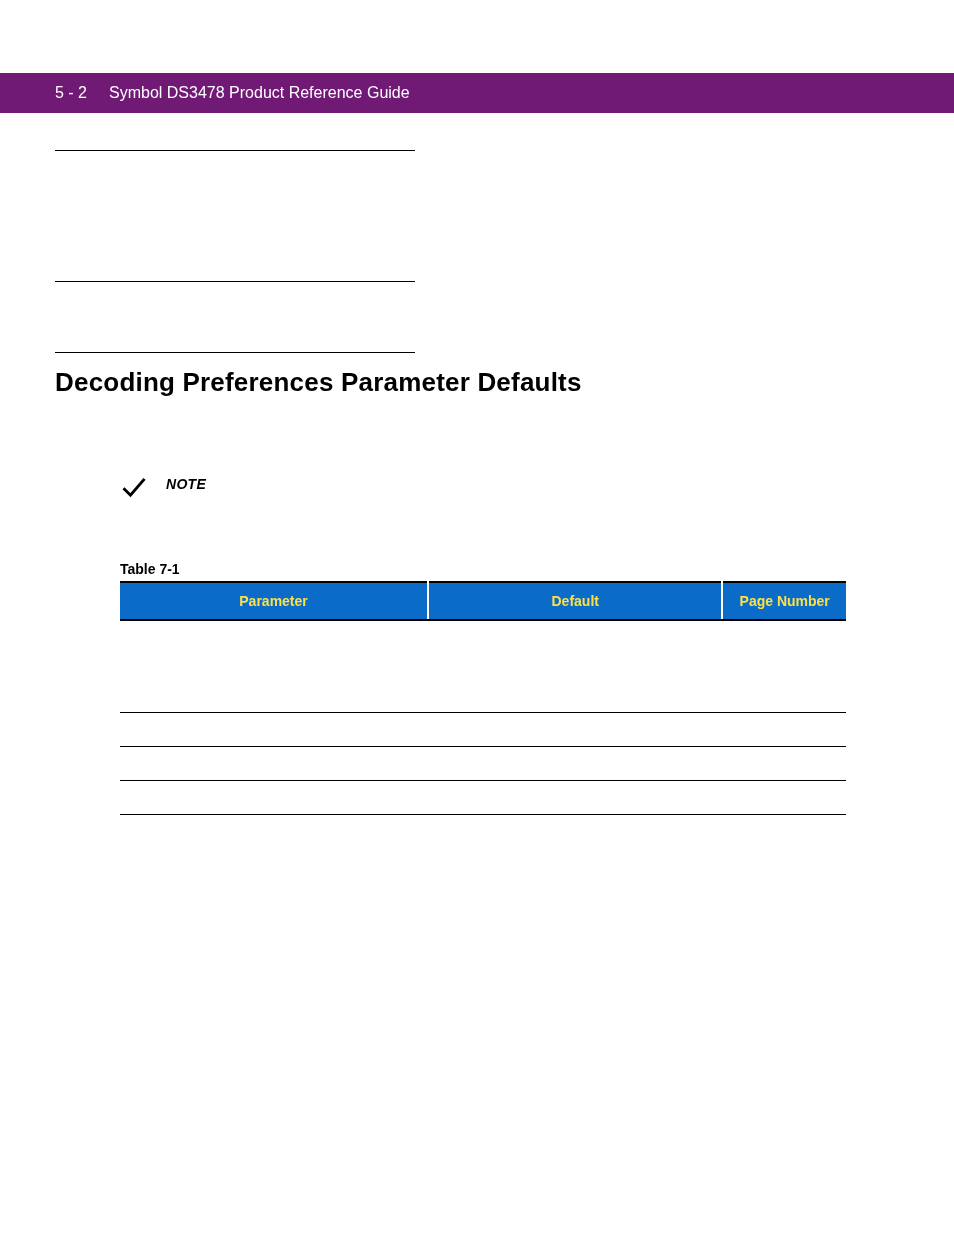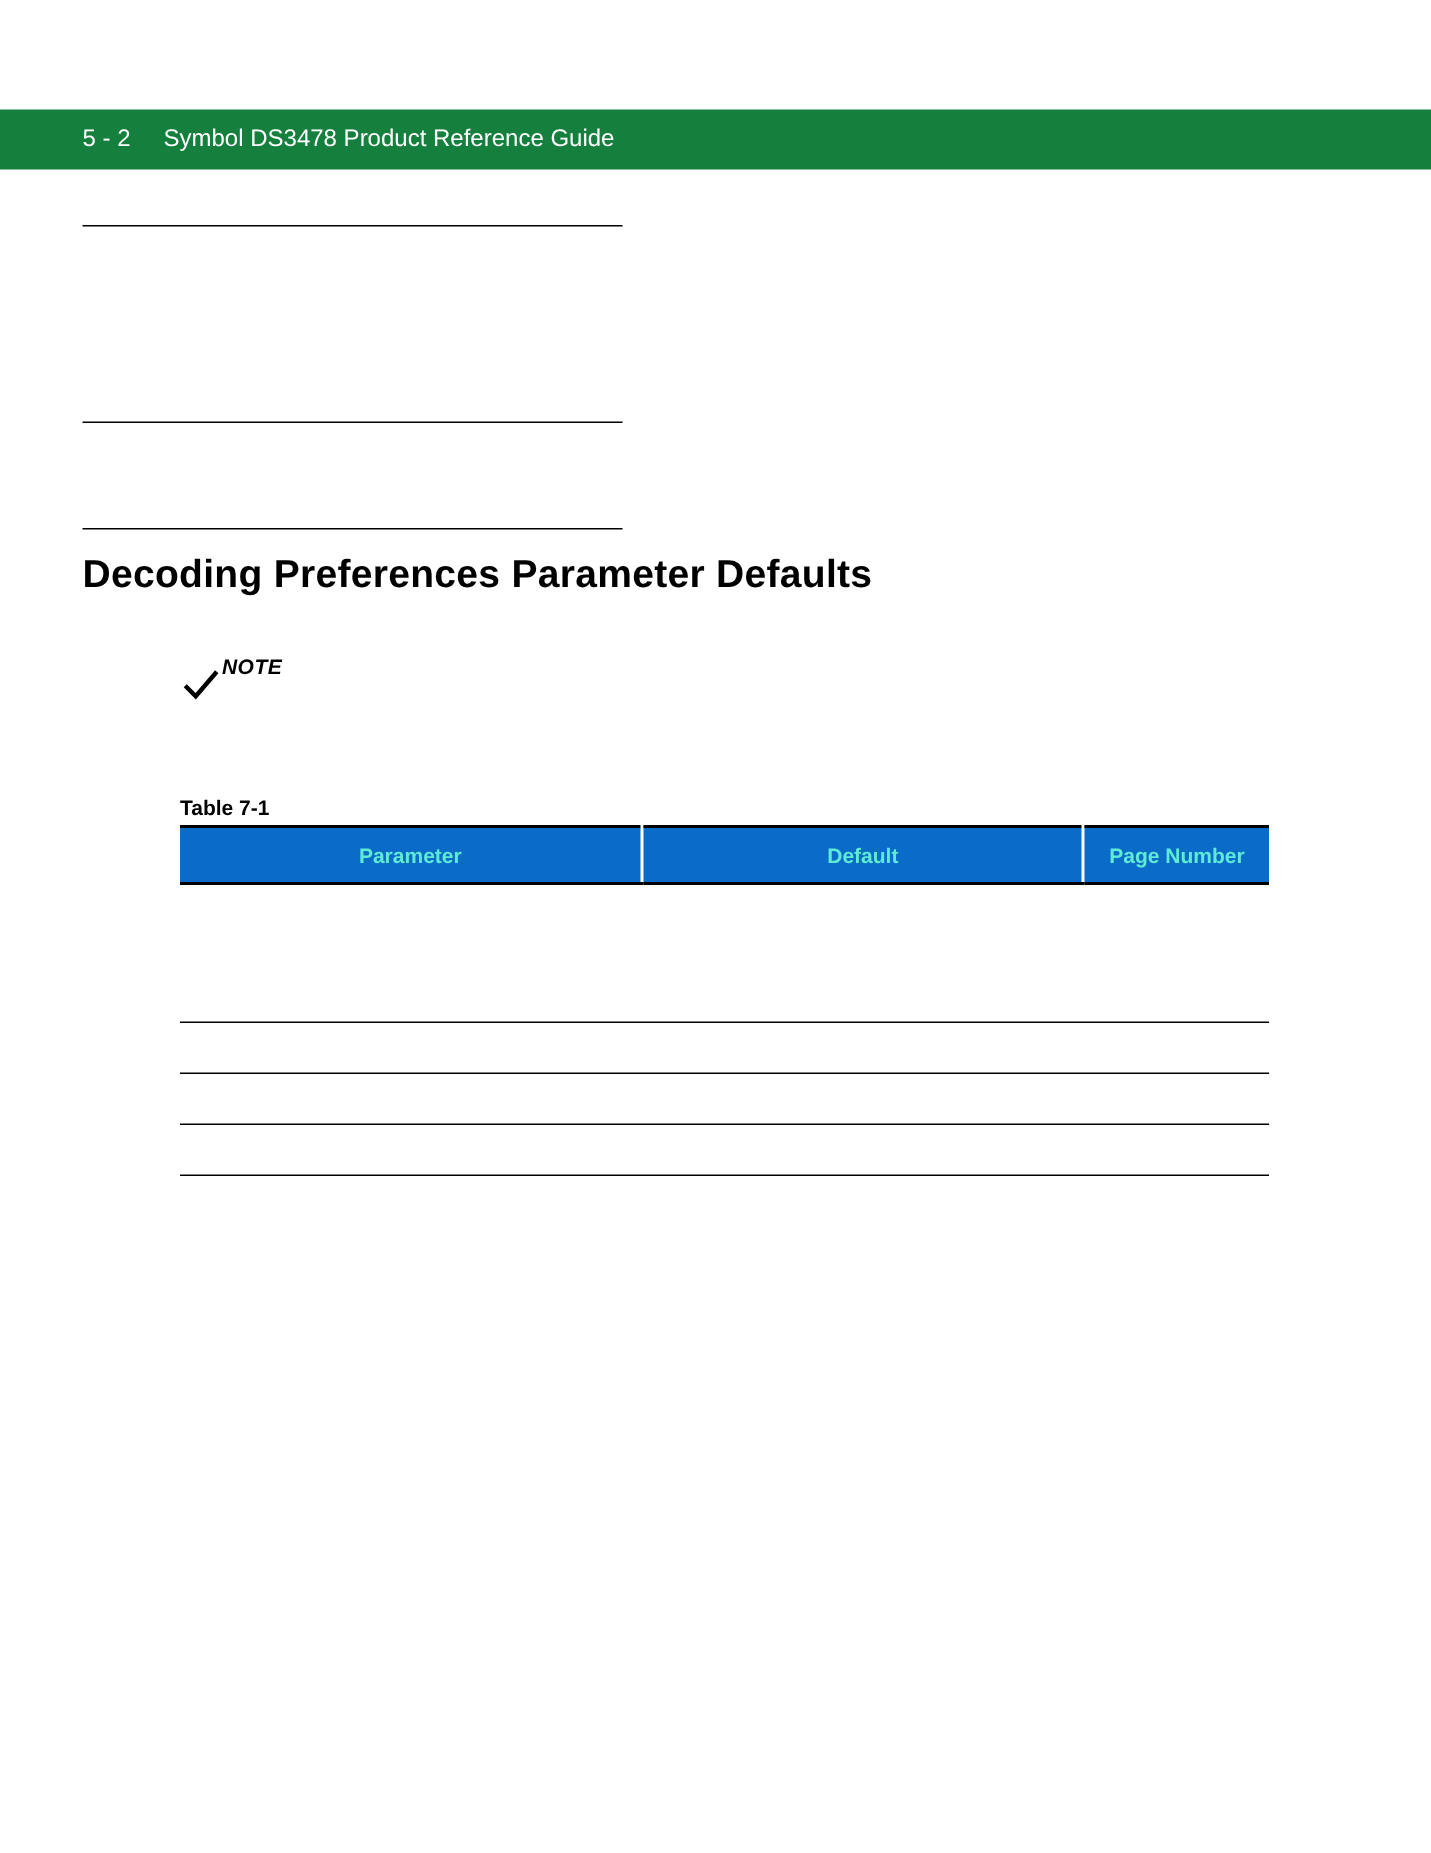--- a/index.html
+++ b/index.html
@@ -1,21 +1,21 @@
 <!DOCTYPE html>
 <html><head>
 <meta charset="utf-8">
 <style>
   * { margin: 0; padding: 0; box-sizing: border-box; }
   html, body { width: 954px; height: 1235px; background: #fff; font-family: Arial, Helvetica, sans-serif; }
   .page { width: 954px; height: 1235px; position: relative; }
   .header-bar {
     position: absolute;
     top: 73px; left: 0; width: 954px; height: 40px;
-    background: #15803d;
+    background: #701a75;
     display: flex; align-items: center;
     color: #fff;
     font-size: 16px;
     padding-left: 55px;
   }
   .header-bar .pagenum { margin-right: 22px; }
   .content {
     position: absolute;
     top: 150px;
     left: 55px;
@@ -34,23 +34,24 @@
     font-size: 26px;
     color: #000;
     margin-top: 14px;
     letter-spacing: 0.2px;
   }
   .gap-lg { height: 130px; }
   .gap-md { height: 70px; }
 
   .note-block {
     display: flex;
-    align-items: flex-start;
-    margin-top: 38px;
+    align-items: center;
+    margin-top: 69px;
     margin-left: 65px;
+    gap: 18px;
   }
   .note-block .tick { width: 28px; height: 28px; margin-top:6px; flex: 0 0 auto; }
   .note-block .tick svg { width: 28px; height: 28px; stroke: #000; stroke-width: 2.5; fill: none; }
   .note-label {
     font-family: "Arial Narrow", Arial, sans-serif;
     font-stretch: condensed;
     font-weight: 700;
     font-style: italic;
     font-size: 14px;
     letter-spacing: 0.3px;
@@ -60,21 +61,21 @@
   .table-caption {
     font-family: "Arial Narrow", Arial, sans-serif;
     font-stretch: condensed;
     font-weight: 700;
     font-size: 14px;
     margin-bottom: 4px;
   }
   table { border-collapse: collapse; width: 100%; }
   thead th {
     background: #0a6cc8;
-    color: #5eead4;
+    color: #fde047;
     font-family: "Arial Narrow", Arial, sans-serif;
     font-stretch: condensed;
     font-weight: 700;
     font-size: 14px;
     text-align: center;
     padding: 10px 6px;
     border-top: 2px solid #000;
     border-bottom: 2px solid #000;
     border-left: 2px solid #fff;
     border-right: 2px solid #fff;

